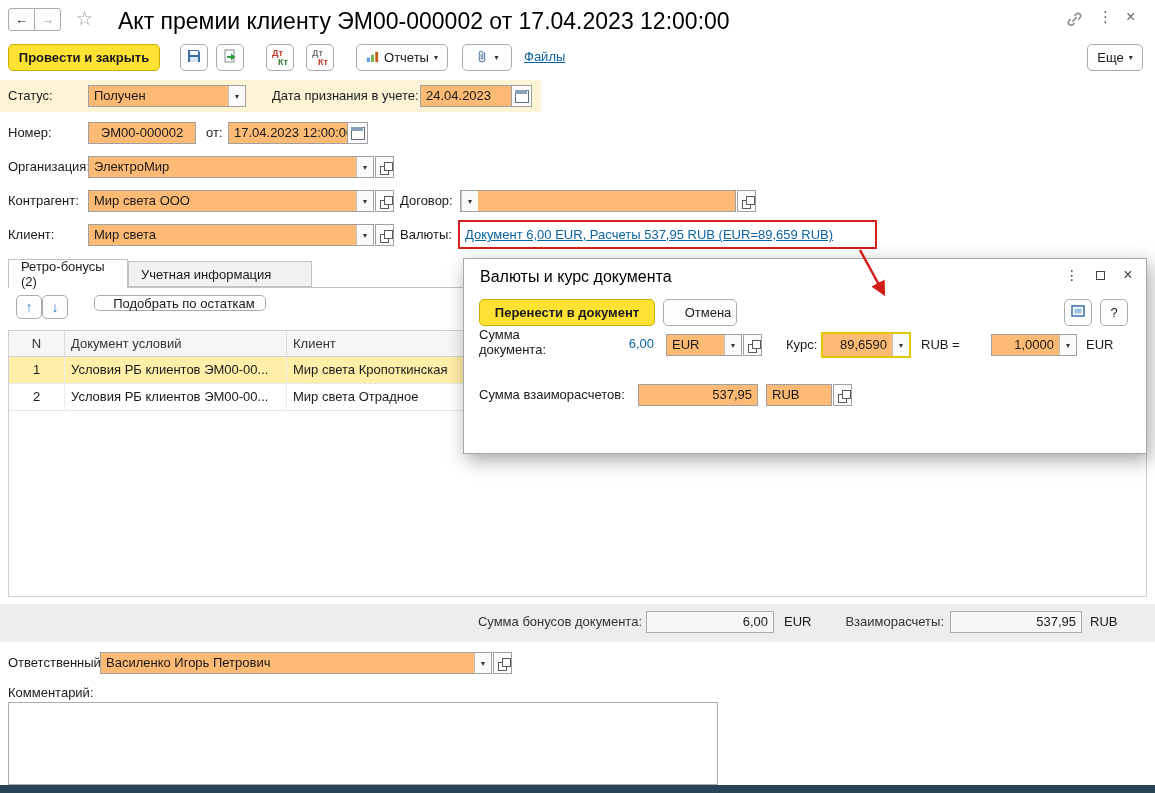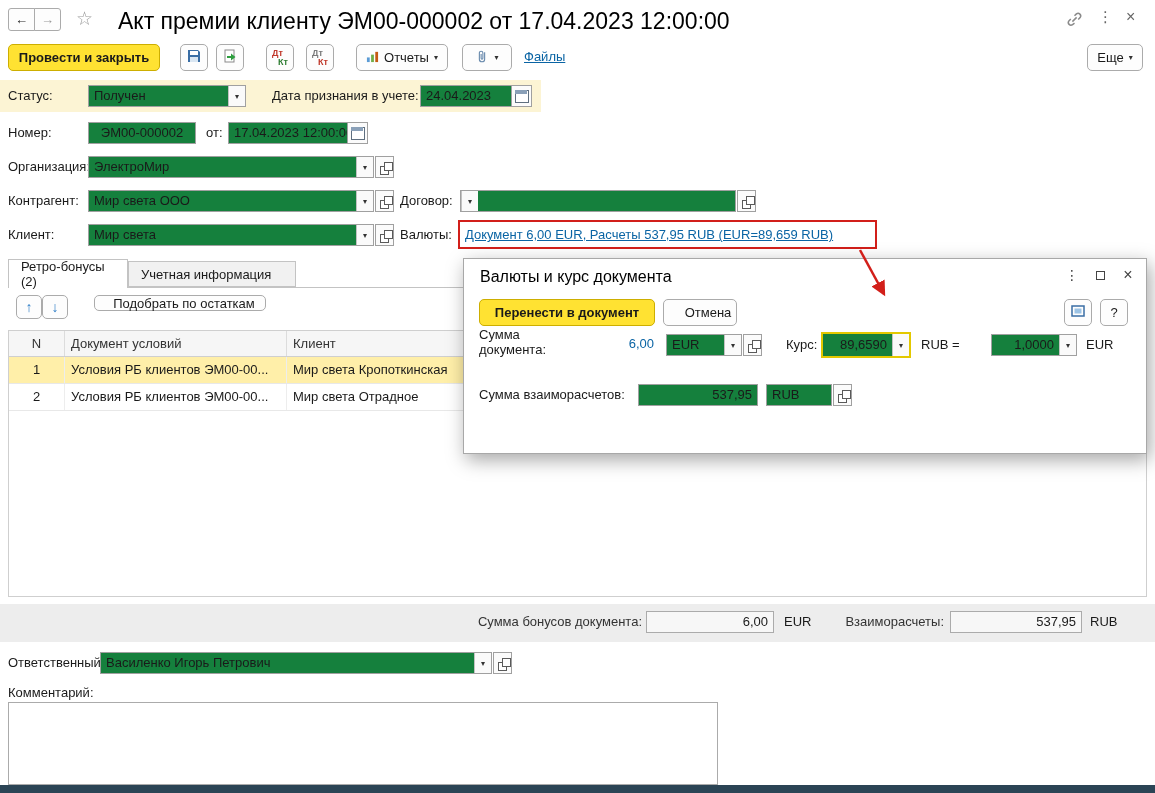--- a/index.html
+++ b/index.html
@@ -12,21 +12,21 @@
   .abs { position:absolute; }
   .label { position:absolute; line-height:22px; white-space:nowrap; }
   .btn {
     position:absolute; border:1px solid #ababab; background:#fdfdfd; border-radius:5px;
     display:flex; align-items:center; justify-content:center; font-size:13px; cursor:default;
     gap:5px; white-space:nowrap;
   }
   .btn.yellow { background:#ffe232; border-color:#cdae00; font-weight:bold; }
   .gray { color:#9a9a9a; }
   .field, .combo {
-    position:absolute; display:flex; height:22px; border:1px solid #a0a0a0; background:#15803d;
+    position:absolute; display:flex; height:22px; border:1px solid #a0a0a0; background:#fdba74;
   }
   .val { flex:1; padding:0 5px; line-height:20px; font-size:13px; white-space:nowrap; overflow:hidden; }
   .val.right { text-align:right; }
   .val.center { text-align:center; }
   .dd {
     width:17px; border-left:1px solid #c2c2c2; background:#fafafa;
     display:flex; align-items:center; justify-content:center; font-size:8px; color:#333;
   }
   .open-btn { position:absolute; width:19px; height:22px; border:1px solid #a0a0a0; background:#fbfbfb; }
   .open-btn::before { content:""; position:absolute; left:4px; top:9px; width:7px; height:7px; border:1px solid #5a5a5a; background:#fff; }
@@ -200,21 +200,21 @@
   </div>
   <div class="open-btn" style="left:375px;top:224px;"></div>
   <div class="label" style="left:400px;top:224px;">Валюты:</div>
 
   <div class="red-rect"></div>
   <div class="abs link" style="left:465px;top:227px;z-index:21;">Документ 6,00 EUR, Расчеты 537,95 RUB (EUR=89,659 RUB)</div>
 
   <div class="tab active" style="left:8px;top:259px;width:120px;height:29px;">
     <span>Ретро-бонусы (2)</span>
   </div>
-  <div class="tab inactive" style="left:128px;top:261px;width:168px;height:26px;">
+  <div class="tab inactive" style="left:128px;top:261px;width:184px;height:26px;">
     <span>Учетная информация</span>
   </div>
   <div class="panel"></div>
 
   <div class="btn" style="left:16px;top:295px;width:26px;height:24px;z-index:2;">
     <span class="updown">↑</span>
   </div>
   <div class="btn" style="left:42px;top:295px;width:26px;height:24px;z-index:2;">
     <span class="updown">↓</span>
   </div>

